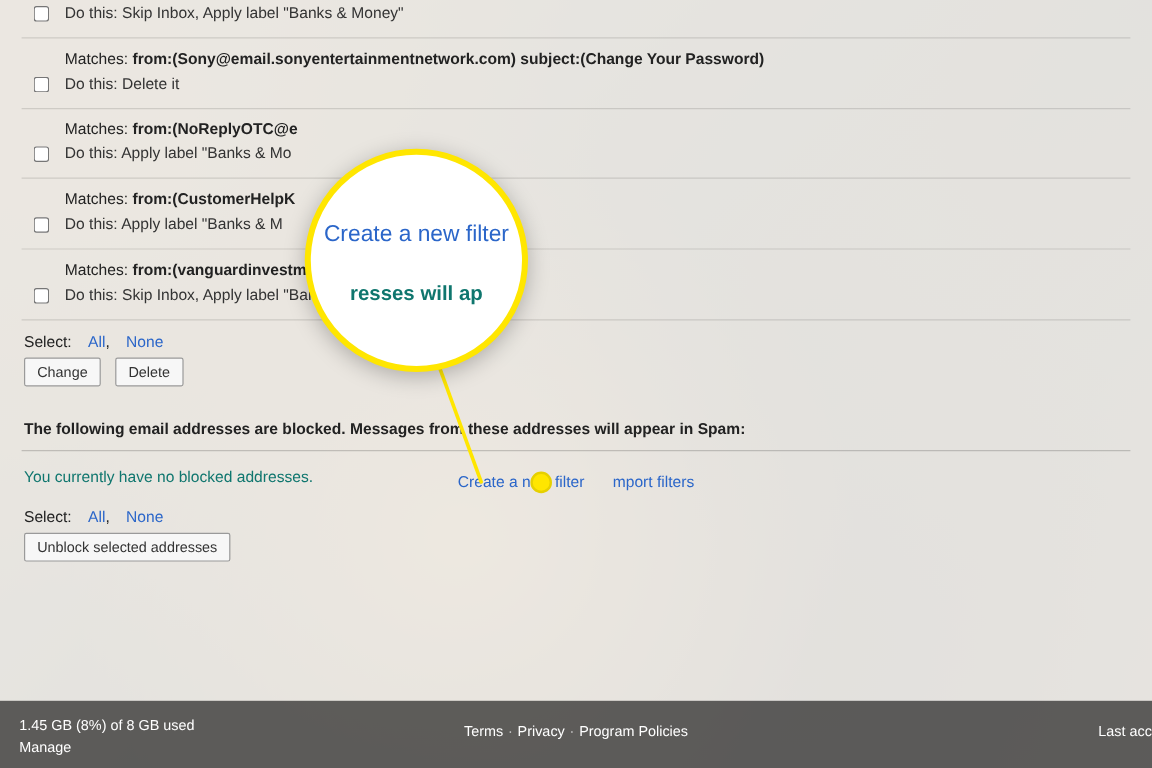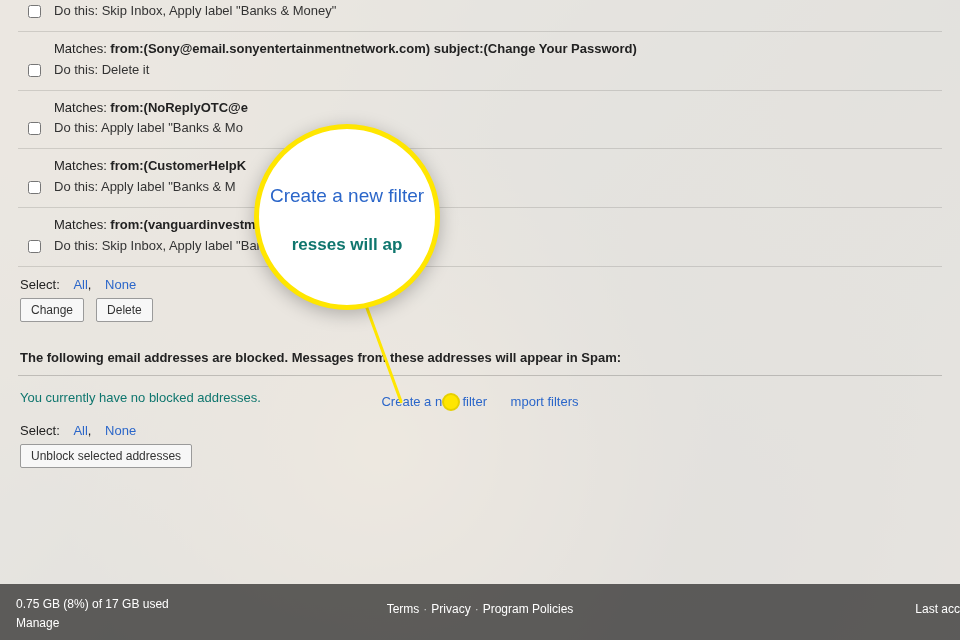--- a/index.html
+++ b/index.html
@@ -166,21 +166,21 @@
 
 <div class="pointer-line"></div>
 <div class="pointer-dot"></div>
 <div class="mag">
   <div class="big-link">Create a new filter</div>
   <div class="sub">resses will ap</div>
 </div>
 
 <div class="footer-dark">
   <div class="left">
-    <div>0.75 GB (8%) of 17 GB used</div>
+    <div>1.45 GB (8%) of 8 GB used</div>
     <a>Manage</a>
   </div>
   <div class="center">
     <a>Terms</a><span class="dot">·</span><a>Privacy</a><span class="dot">·</span><a>Program Policies</a>
   </div>
   <div class="right">
     <span>Last acc</span>
   </div>
 </div>
 

